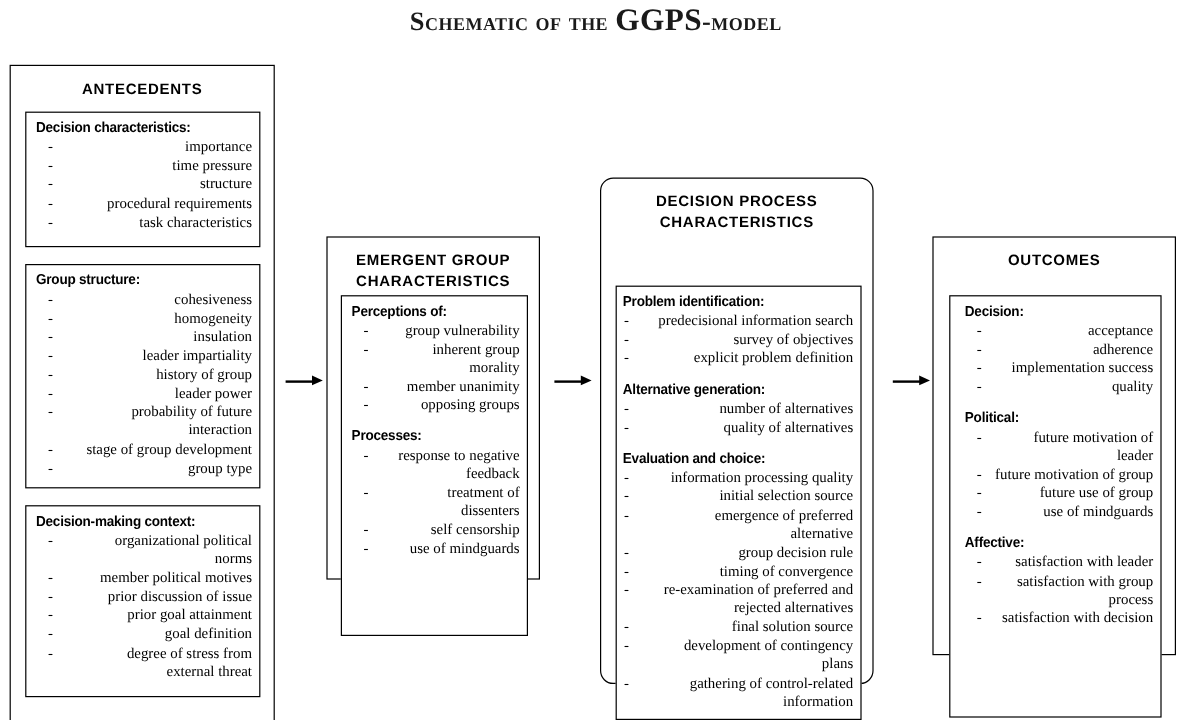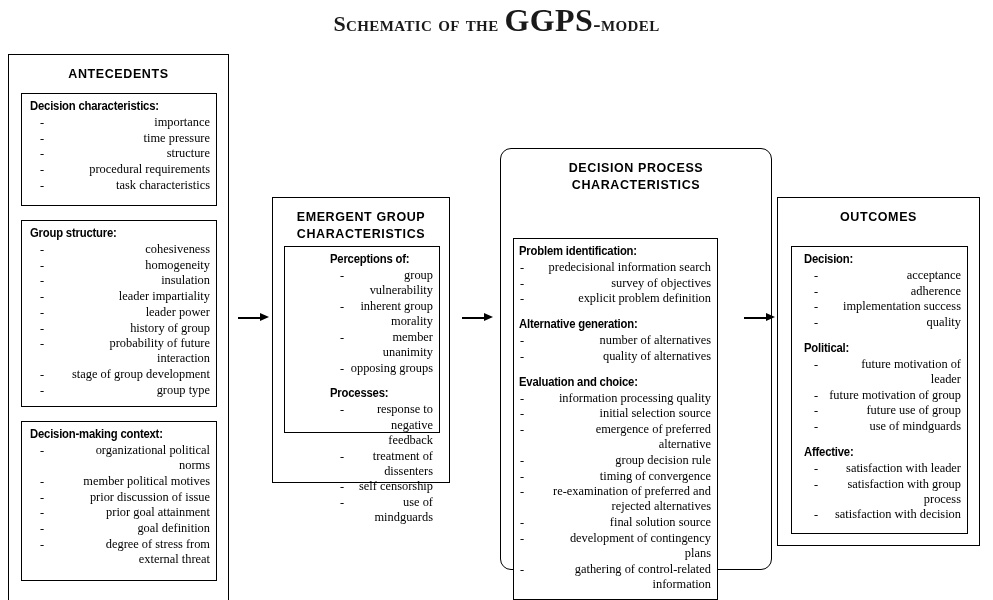--- a/index.html
+++ b/index.html
@@ -20,21 +20,21 @@
     top: 2px; left: 0; width: 993px;
     text-align: center;
     font-family: "Liberation Serif", serif;
     font-weight: bold;
     font-size: 22px;
     font-variant: small-caps;
     letter-spacing: 0.4px;
     color: #1a1a1a;
     white-space: nowrap;
   }
-  #diagram-title .big { font-size: 32px; }
+  #diagram-title .big { font-size: 26px; }
 
   
   .outer-box {
     position: absolute;
     border: 1.6px solid #000;
     background: #fff;
     box-sizing: border-box;
   }
   .col-header {
     text-align: center;
@@ -129,22 +129,22 @@
     </ul>
   </div>
 
   <div class="inner-box" style="position:absolute; left:12px; top:165px; width:196px; height:187px;">
     <div class="sub-head">Group structure:</div>
     <ul class="items indent">
       <li><span>cohesiveness</span></li>
       <li><span>homogeneity</span></li>
       <li><span>insulation</span></li>
       <li><span>leader impartiality</span></li>
+      <li><span>history of group</span></li>
       <li><span>leader power</span></li>
-      <li><span>history of group</span></li>
       <li><span>probability of future</span><span class="cont">interaction</span></li>
       <li><span>stage of group development</span></li>
       <li><span>group type</span></li>
     </ul>
   </div>
 
   <div class="inner-box" style="position:absolute; left:12px; top:366px; width:196px; height:160px;">
     <div class="sub-head">Decision-making context:</div>
     <ul class="items indent">
       <li><span>organizational political</span><span class="cont">norms</span></li>
@@ -161,21 +161,21 @@
   <div class="shaft" style="width:24px;"></div>
   <div class="head"></div>
 </div>
 
 <div class="outer-box" style="left:272px; top:197px; width:178px; height:286px;">
   <div class="col-header" style="margin-top:11px;">
     <div>EMERGENT GROUP</div>
     <div>CHARACTERISTICS</div>
   </div>
 
-  <div class="inner-box" style="position:absolute; left:11px; top:48px; width:156px; height:187px;padding-left:45px;">
+  <div class="inner-box" style="position:absolute; left:11px; top:48px; width:156px; height:284px;">
     <div class="sub-head">Perceptions of:</div>
     <ul class="items indent">
       <li><span>group vulnerability</span></li>
       <li><span>inherent group</span><span class="cont">morality</span></li>
       <li><span>member unanimity</span></li>
       <li><span>opposing groups</span></li>
     </ul>
     <div class="gap"></div>
     <div class="sub-head">Processes:</div>
     <ul class="items indent">
@@ -185,21 +185,21 @@
       <li><span>use of mindguards</span></li>
     </ul>
   </div>
 </div>
 
 <div class="arrow" style="left:462px; top:312px; width:31px;">
   <div class="shaft" style="width:24px;"></div>
   <div class="head"></div>
 </div>
 
-<div class="outer-box" style="left:500px; top:148px; width:272px; height:422px;border-radius:11px;">
+<div class="outer-box" style="left:500px; top:148px; width:228px; height:422px;border-radius:11px;">
   <div class="col-header" style="margin-top:11px;">
     <div>DECISION PROCESS</div>
     <div>CHARACTERISTICS</div>
   </div>
 
   <div class="inner-box" style="position:absolute; left:12px; top:48px; width:205px; height:362px; padding-left:5px;margin-top:41px;">
     <div class="sub-head">Problem identification:</div>
     <ul class="items">
       <li><span>predecisional information search</span></li>
       <li><span>survey of objectives</span></li>
@@ -228,21 +228,21 @@
 </div>
 
 <div class="arrow" style="left:744px; top:312px; width:31px;">
   <div class="shaft" style="width:24px;"></div>
   <div class="head"></div>
 </div>
 
 <div class="outer-box" style="left:777px; top:197px; width:203px; height:349px;">
   <div class="col-header" style="margin-top:11px;">OUTCOMES</div>
 
-  <div class="inner-box" style="position:absolute; left:13px; top:48px; width:177px; height:288px;padding-left:12px;">
+  <div class="inner-box" style="position:absolute; left:13px; top:48px; width:177px; height:352px;padding-left:12px;">
     <div class="sub-head">Decision:</div>
     <ul class="items indent">
       <li><span>acceptance</span></li>
       <li><span>adherence</span></li>
       <li><span>implementation success</span></li>
       <li><span>quality</span></li>
     </ul>
     <div class="gap"></div>
     <div class="sub-head">Political:</div>
     <ul class="items indent">

